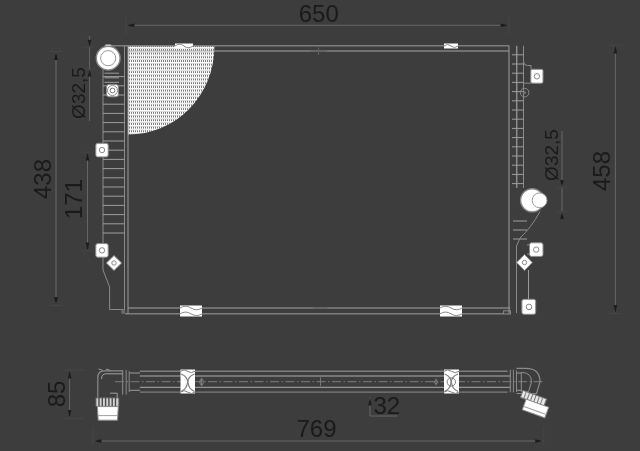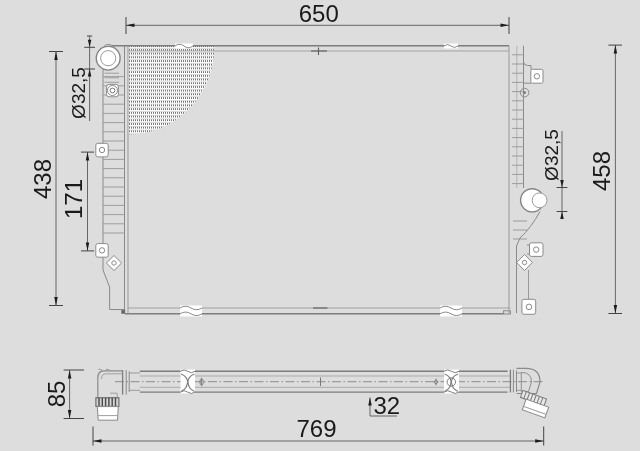--- a/index.html
+++ b/index.html
@@ -1,16 +1,16 @@
 <!DOCTYPE html>
 <html><head>
 <meta charset="utf-8">
 <style>
   html,body{margin:0;padding:0;background:#ffffff;}
-  #page{width:640px;height:451px;position:relative;overflow:hidden;background:#bef264;filter:grayscale(1);}
+  #page{width:640px;height:451px;position:relative;overflow:hidden;background:#b91c1c;filter:grayscale(1);}
   svg{position:absolute;top:0;left:0;}
   text{font-family:"Liberation Sans", sans-serif;fill:#1a1a1a;-webkit-font-smoothing:antialiased;}
 </style>
 </head>
 <body>
 <div id="page">
 <svg width="640" height="451" viewBox="0 0 640 451">
 <defs>
   <pattern id="hatch" width="2" height="3.7" patternUnits="userSpaceOnUse">
     <rect width="2" height="3.7" fill="#ffffff"></rect>

